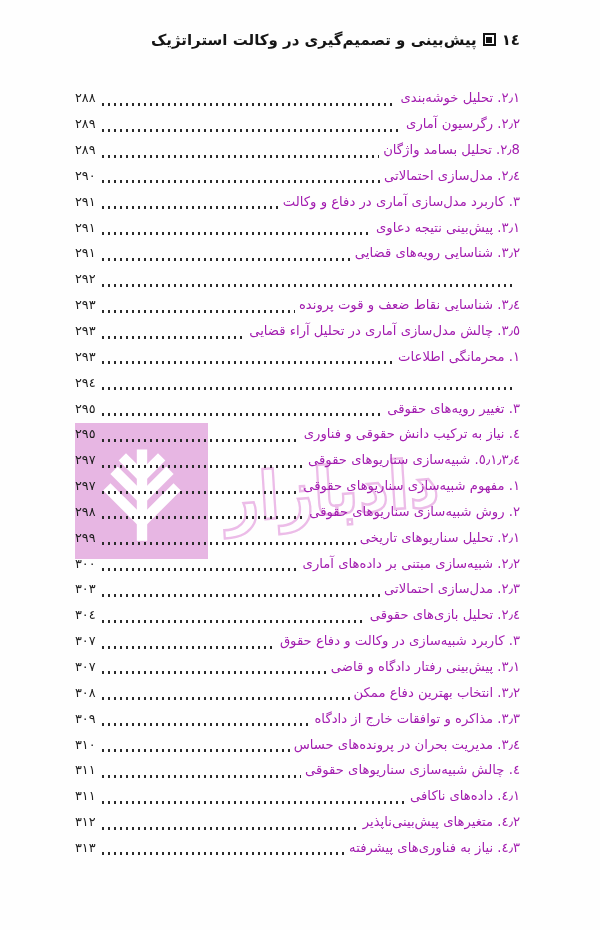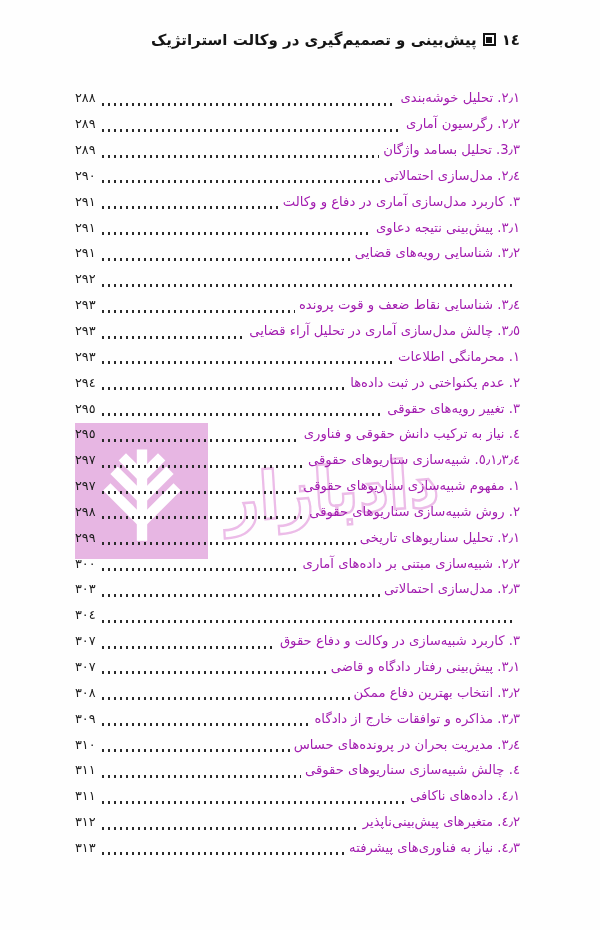--- a/index.html
+++ b/index.html
@@ -128,21 +128,21 @@
         <span class="label">٢٫١. تحلیل خوشه‌بندی</span>
         <span class="dots"></span>
         <span class="pnum">٢٨٨</span>
       </div>
       <div class="row">
         <span class="label">٢٫٢. رگرسیون آماری</span>
         <span class="dots"></span>
         <span class="pnum">٢٨٩</span>
       </div>
       <div class="row">
-        <span class="label">3٫٣. تحلیل بسامد واژگان</span>
+        <span class="label">٢٫8. تحلیل بسامد واژگان</span>
         <span class="dots"></span>
         <span class="pnum">٢٨٩</span>
       </div>
       <div class="row">
         <span class="label">٢٫٤. مدل‌سازی احتمالاتی</span>
         <span class="dots"></span>
         <span class="pnum">٢٩٠</span>
       </div>
       <div class="row">
         <span class="label">٣. کاربرد مدل‌سازی آماری در دفاع و وکالت</span>
@@ -172,21 +172,20 @@
         <span class="label">٣٫٥. چالش مدل‌سازی آماری در تحلیل آراء قضایی</span>
         <span class="dots"></span>
         <span class="pnum">٢٩٣</span>
       </div>
       <div class="row">
         <span class="label">١. محرمانگی اطلاعات</span>
         <span class="dots"></span>
         <span class="pnum">٢٩٣</span>
       </div>
       <div class="row">
-        <span class="label">٢. عدم یکنواختی در ثبت داده‌ها</span>
         <span class="dots"></span>
         <span class="pnum">٢٩٤</span>
       </div>
       <div class="row">
         <span class="label">٣. تغییر رویه‌های حقوقی</span>
         <span class="dots"></span>
         <span class="pnum">٢٩٥</span>
       </div>
       <div class="row">
         <span class="label">٤. نیاز به ترکیب دانش حقوقی و فناوری</span>
@@ -217,20 +216,21 @@
         <span class="label">٢٫٢. شبیه‌سازی مبتنی بر داده‌های آماری</span>
         <span class="dots"></span>
         <span class="pnum">٣٠٠</span>
       </div>
       <div class="row">
         <span class="label">٢٫٣. مدل‌سازی احتمالاتی</span>
         <span class="dots"></span>
         <span class="pnum">٣٠٣</span>
       </div>
       <div class="row">
+        <span class="label">٢٫٤. تحلیل بازی‌های حقوقی</span>
         <span class="dots"></span>
         <span class="pnum">٣٠٤</span>
       </div>
       <div class="row">
         <span class="label">٣. کاربرد شبیه‌سازی در وکالت و دفاع حقوق</span>
         <span class="dots"></span>
         <span class="pnum">٣٠٧</span>
       </div>
       <div class="row">
         <span class="label">٣٫١. پیش‌بینی رفتار دادگاه و قاضی</span>

